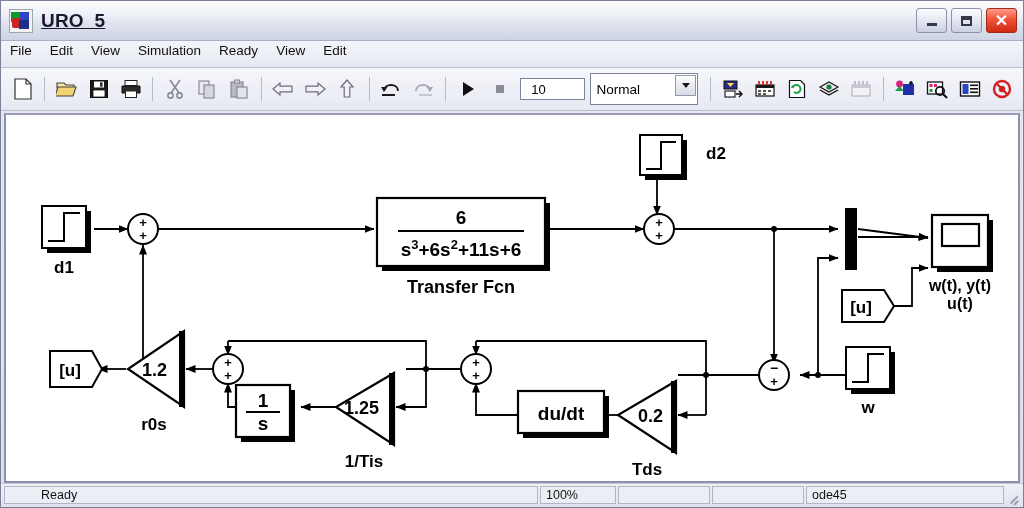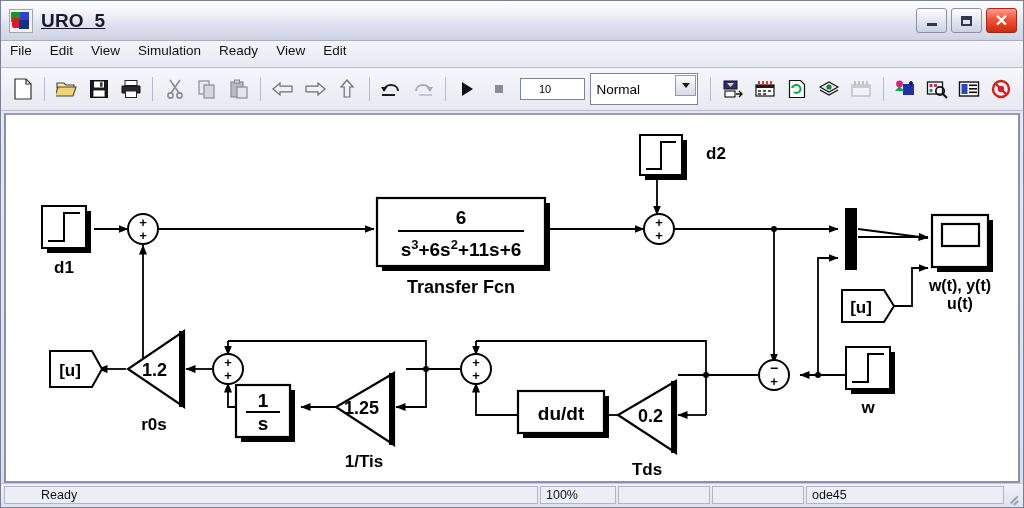--- a/index.html
+++ b/index.html
@@ -92,23 +92,23 @@
   .tb-btn {
     width: 30px; height: 32px;
     display: flex; align-items: center; justify-content: center;
     border: 1px solid transparent;
   }
   .tb-sep { width: 1px; height: 24px; background: #b6bbcc; margin: 0 5px; }
   .tb-time {
     width: 66px; height: 22px;
     border: 1px solid #7d8398;
     background: #fff;
-    font-size: 11px; color: #000;
+    font-size: 13px; color: #000;
     display: flex; align-items: center;
-    padding-left: 18px;
+    padding-left: 10px;
     margin: 0 4px;
     box-sizing: border-box;
   }
   .tb-select {
     width: 112px; height: 32px;
     border: 1px solid #7d8398;
     background: #fff;
     font-size: 13.5px; color:#000;
     display: flex; align-items: center;
     padding-left: 6px;

